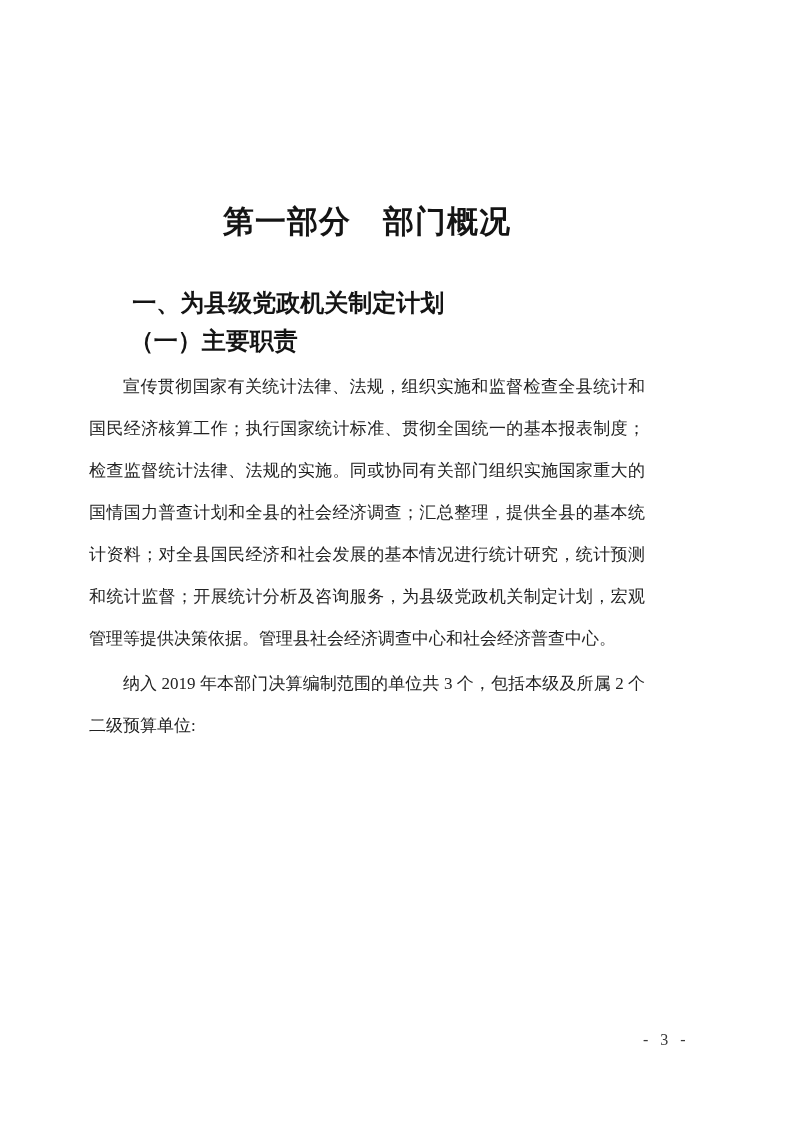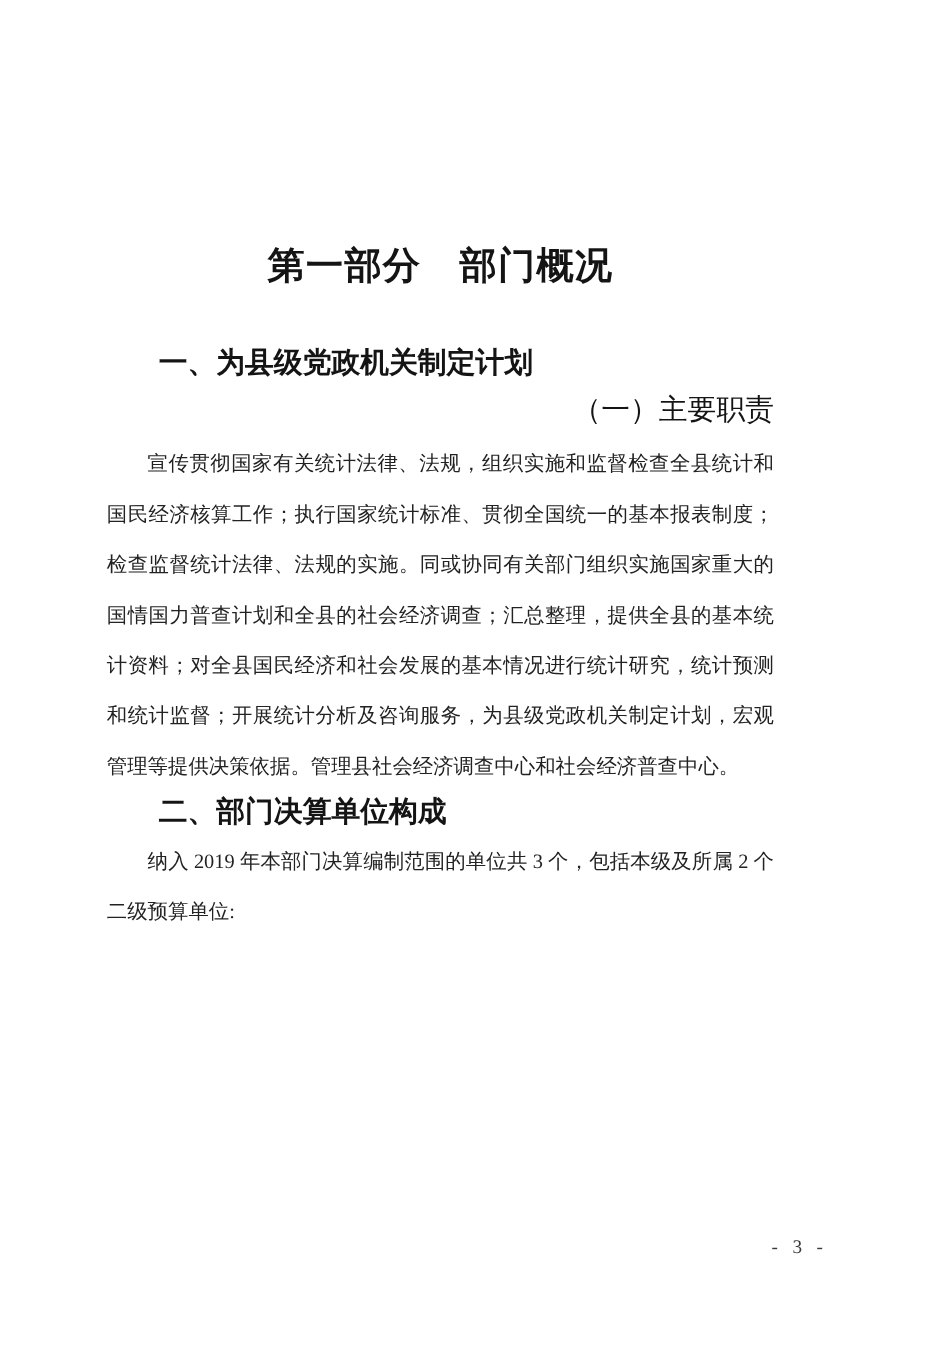--- a/index.html
+++ b/index.html
@@ -39,27 +39,26 @@
     font-family: "Liberation Sans", sans-serif;
     font-weight: bold;
     font-size: 24px;
     line-height: 34px;
     color: #141414;
     margin: 0;
     text-indent: 1.8em;
   }
   .heading2 {
     font-family: "DejaVu Serif", serif;
-    font-weight: normal;
+    font-weight: bold;
     font-size: 24px;
     line-height: 34px;
     color: #141414;
     margin: 4px 0 8px 0;
     text-indent: 1.7em;
-    text-align: right;
   }
   .bodytext {
     font-family: "Liberation Serif", serif;
     font-size: 17px;
     line-height: 42px;
     margin: 0;
     text-align: justify;
     text-indent: 2em;
     color: #222222;
   }
@@ -87,19 +86,18 @@
   <h1 class="doc-title">第一部分　部门概况</h1>
 
   <h2 class="heading1">一、为县级党政机关制定计划</h2>
 
   <h3 class="heading2">（一）主要职责</h3>
 
   <p class="bodytext">宣传贯彻国家有关统计法律、法规，组织实施和监督检查全县统计和国民经济核算工作；执行国家统计标准、贯彻全国统一的基本报表制度；检查监督统计法律、法规的实施。同或协同有关部门组织实施国家重大的国情国力普查计划和全县的社会经济调查；汇总整理，提供全县的基本统计资料；对全县国民经济和社会发展的基本情况进行统计研究，统计预测和统计监督；开展统计分析及咨询服务，为县级党政机关制定计划，宏观管理等提供决策依据。管理县社会经济调查中心和社会经济普查中心。</p>
 
 
 
-  <h2 class="heading1">二、部门决算单位构成</h2>
 
   <p class="bodytext last-para">纳入 2019 年本部门决算编制范围的单位共 3 个，包括本级及所属 2 个二级预算单位:</p>
 
   <div class="page-footer">- 3 -</div>
 
 </div>
 
 </body></html>

